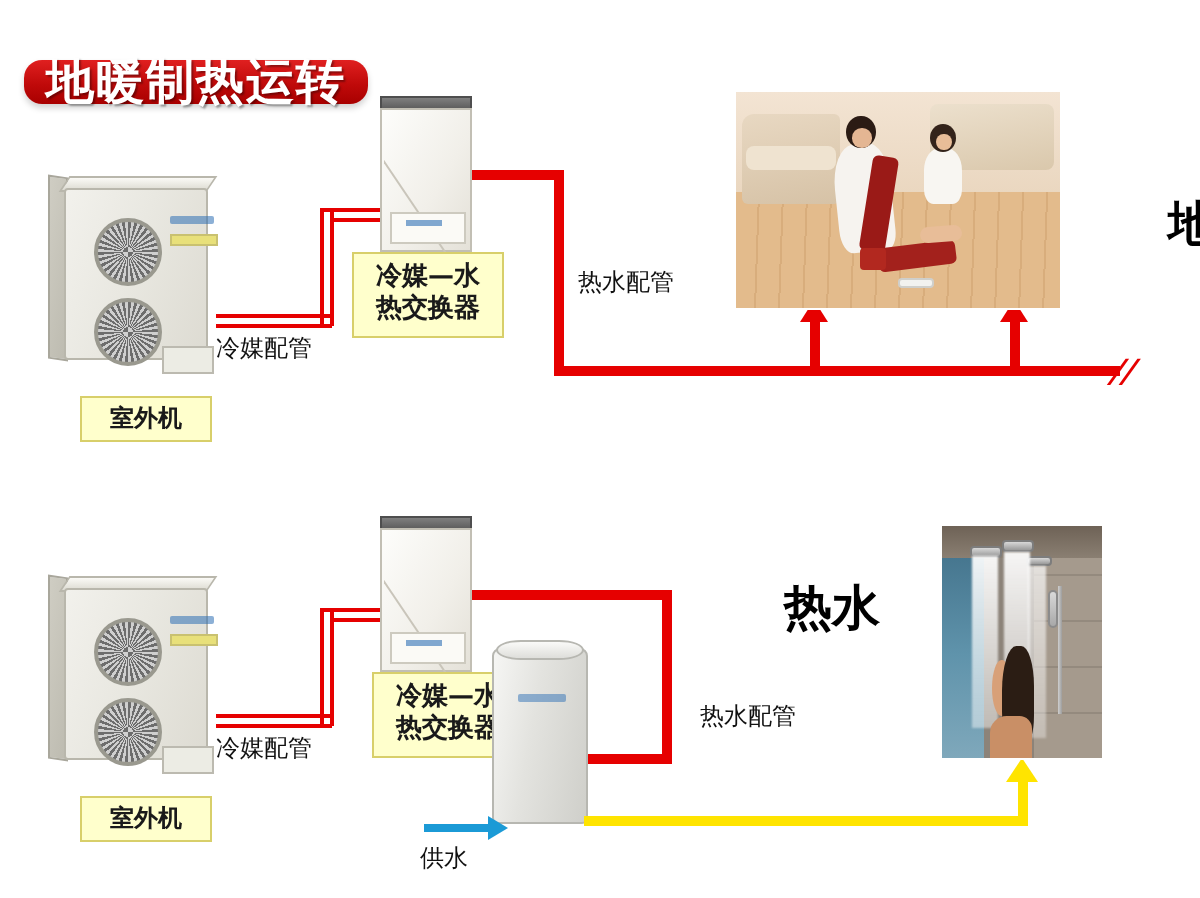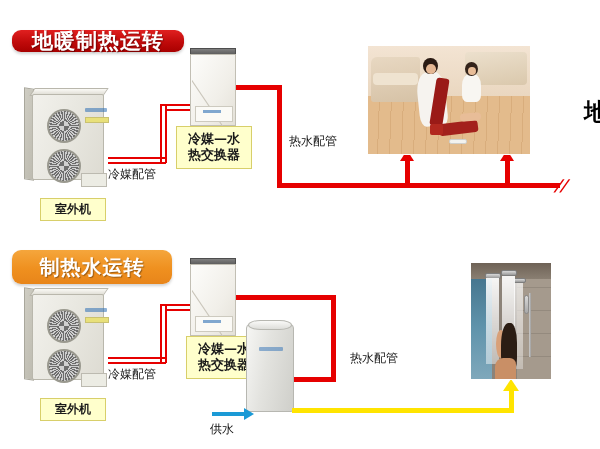--- a/index.html
+++ b/index.html
@@ -21,21 +21,21 @@
     position: absolute;
     display: flex; align-items: center; justify-content: center;
     color: #ffffff;
     font-weight: bold;
     letter-spacing: 1px;
     border-radius: 9px;
     text-shadow: 1px 1px 1px rgba(0,0,0,0.35);
   }
   .pill-floor {
     left: 12px; top: 30px; width: 172px; height: 22px;
-    font-size: 21px;
+    font-size: 24px;
     background: linear-gradient(180deg,#e02020 0%, #c00a0a 55%, #a80000 100%);
     box-shadow: 0 2px 3px rgba(0,0,0,0.18);
   }
   .pill-water {
     left: 12px; top: 250px; width: 160px; height: 34px;
     font-size: 20px;
     background: linear-gradient(180deg,#f5a63c 0%, #ef901f 55%, #e8851a 100%);
     box-shadow: 0 2px 3px rgba(0,0,0,0.18);
   }
 
@@ -399,21 +399,20 @@
     <div class="lv-child-body"></div>
     <div class="lv-child-head"></div>
     <div class="lv-child-face"></div>
     <div class="lv-legs"></div>
     <div class="lv-box"></div>
     <div class="lv-remote"></div>
   </div>
 
   <div class="biglabel" style="left:540px; top:96px;margin-left:44px;">地暖</div>
 
-  <div class="pill pill-water">制热水运转</div>
 
   <div class="outdoor" style="left:24px; top:286px; width:92px; height:104px;">
     <div class="ou-side"></div>
     <div class="ou-top"></div>
     <div class="ou-body">
       <div class="fan f1"></div>
       <div class="fan f2"></div>
       <div class="ou-logo"></div>
       <div class="ou-badge"></div>
       <div class="ou-foot"></div>
@@ -478,14 +477,15 @@
     <div class="sh-water sh-w1"></div>
     <div class="sh-water sh-w2"></div>
     <div class="sh-water sh-w3"></div>
     <div class="sh-hand"></div>
     <div class="sh-bar"></div>
     <div class="sh-face"></div>
     <div class="sh-hair"></div>
     <div class="sh-shoulder"></div>
   </div>
 
+  <div class="biglabel" style="left:392px; top:288px;">热水</div>
 
 </div>
 
 </body></html>

